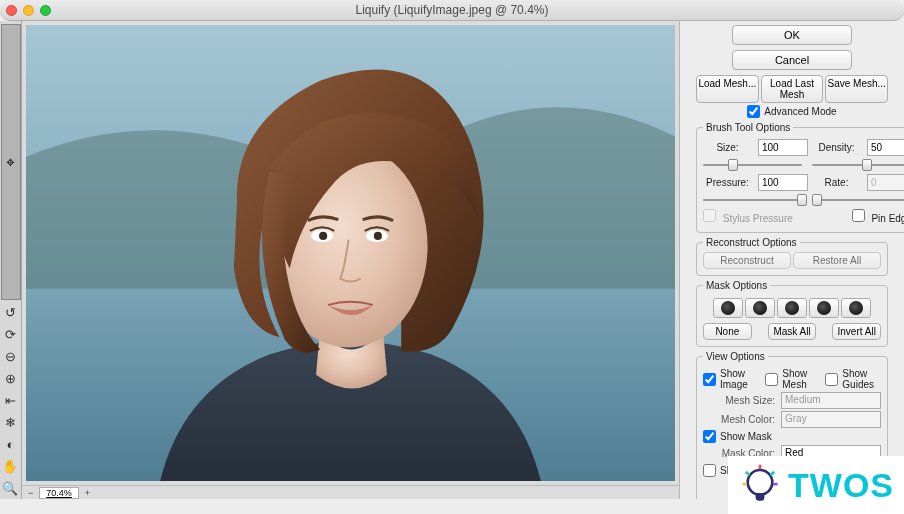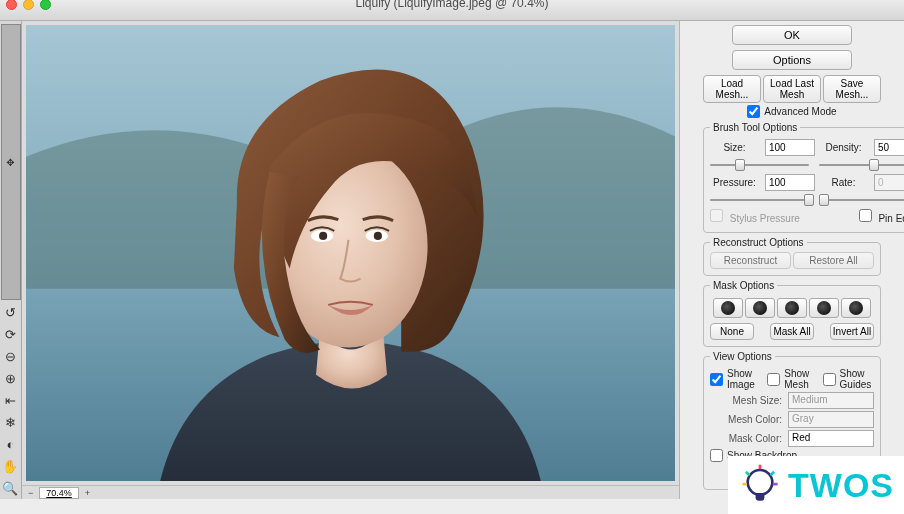--- a/index.html
+++ b/index.html
@@ -1,40 +1,40 @@
 <!DOCTYPE html>
 <html><head>
 <meta charset="utf-8">
 <style>
 * { box-sizing: border-box; margin: 0; padding: 0; }
 body { font-family: "Lucida Grande", "Helvetica Neue", Arial, sans-serif; font-size: 11px; background: #ededed; width: 904px; height: 514px; overflow: hidden; position: relative; }
 
 
-.titlebar { height: 20px; background: linear-gradient(#ebebeb, #d6d6d6); display: flex; align-items: flex-end; padding: 10px 6px; border-bottom: 1px solid #b0b0b0; position: relative; }
+.titlebar { height: 20px; background: linear-gradient(#ebebeb, #d6d6d6); display: flex; align-items: center; padding: 10px 6px; border-bottom: 1px solid #b0b0b0; position: relative; border-radius: 10px; }
 .traffic { display: flex; gap: 6px; }
 .tl { width: 11px; height: 11px; border-radius: 50%; }
 .tl.red { background: #ff5f57; border: 0.5px solid #e24238; }
 .tl.yellow { background: #febc2e; border: 0.5px solid #dfa023; }
 .tl.green { background: #28c840; border: 0.5px solid #1ba52c; }
 .titletext { position: absolute; left: 0; right: 0; text-align: center; font-size: 12px; color: #4c4c4c; pointer-events: none; }
 
 .main { display: flex; height: 478px; }
 
 
 .tools { width: 22px; background: #d8d8d8; border-right: 1px solid #aaa; display: flex; flex-direction: column; padding-top: 2px; }
 .tool { width: 20px; height: 20px; margin: 1px auto; display: flex; align-items: center; justify-content: center; font-size: 13px; color: #333; cursor: pointer; }
 .tool.sel { background: #b4b4b4; border: 1px solid #888; }
 
 
 .canvas-wrap { flex: 1; background: #dcdcdc; display: flex; flex-direction: column; }
 .canvas { flex: 1; background: #888; margin: 4px; position: relative; overflow: hidden; }
 .portrait { position: absolute; inset: 0; }
 
 
-.panel { width: 225px; background: #ededed; border-left: 1px solid #b6b6b6; padding: 4px 23px; overflow: hidden; }
+.panel { width: 225px; background: #ededed; border-left: 1px solid #b6b6b6; padding: 4px 16px; overflow: hidden; }
 
 .btn { background: linear-gradient(#fdfdfd, #e8e8e8); border: 1px solid #adadad; border-radius: 4px; font-size: 11px; text-align: center; padding: 3px 0; cursor: pointer; }
 .btn.wide { display: block; margin: 0 auto 5px auto; width: 120px; }
 .btnrow { display: flex; gap: 2px; }
 .btnrow .btn { flex: 1; padding: 2px 0; font-size: 10px; }
 
 fieldset { border: 1px solid #bcbcbc; border-radius: 4px; margin: 4px 0; padding: 4px 6px 6px 6px; position: relative; }
 legend { font-size: 10px; padding: 0 3px; color: #222; }
 
 .row { display: flex; align-items: center; margin: 2px 0; font-size: 10px; }
@@ -155,21 +155,21 @@
     </div>
     <div class="statusbar">
       <span class="zoomctl">−</span>
       <span class="zoombox">70.4%</span>
       <span class="zoomctl">+</span>
     </div>
   </div>
 
   <div class="panel">
     <div class="btn wide">OK</div>
-    <div class="btn wide">Options</div>
+    <div class="btn wide">Cancel</div>
 
     <div class="btnrow">
       <div class="btn">Load Mesh...</div>
       <div class="btn">Load Last Mesh</div>
       <div class="btn">Save Mesh...</div>
     </div>
     <div class="row" style="justify-content:center;">
       <input type="checkbox" class="chk" checked="" style="">
       <span class="chklabel">Advanced Mode</span>
     </div>
@@ -271,20 +271,24 @@
         <span class="chklabel">Show Guides</span>
       </div>
       <div class="row">
           <span class="lab2">Mesh Size:</span>
         <div class="sel dis">Medium</div>
         </div>
       <div class="row">
           <span class="lab2">Mesh Color:</span>
         <div class="sel dis">Gray</div>
         </div>
+      <div class="row">
+        <input type="checkbox" class="chk" checked="" style="">
+        <span class="chklabel">Show Mask</span>
+      </div>
       <div class="row">
           <span class="lab2">Mask Color:</span>
         <div class="sel" style="color:#000">Red</div>
         </div>
       <div class="row">
         <input type="checkbox" class="chk" style="">
         <span class="chklabel">Show Backdrop</span>
       </div>
       <div class="row">
           <span class="lab2">Use:</span>

